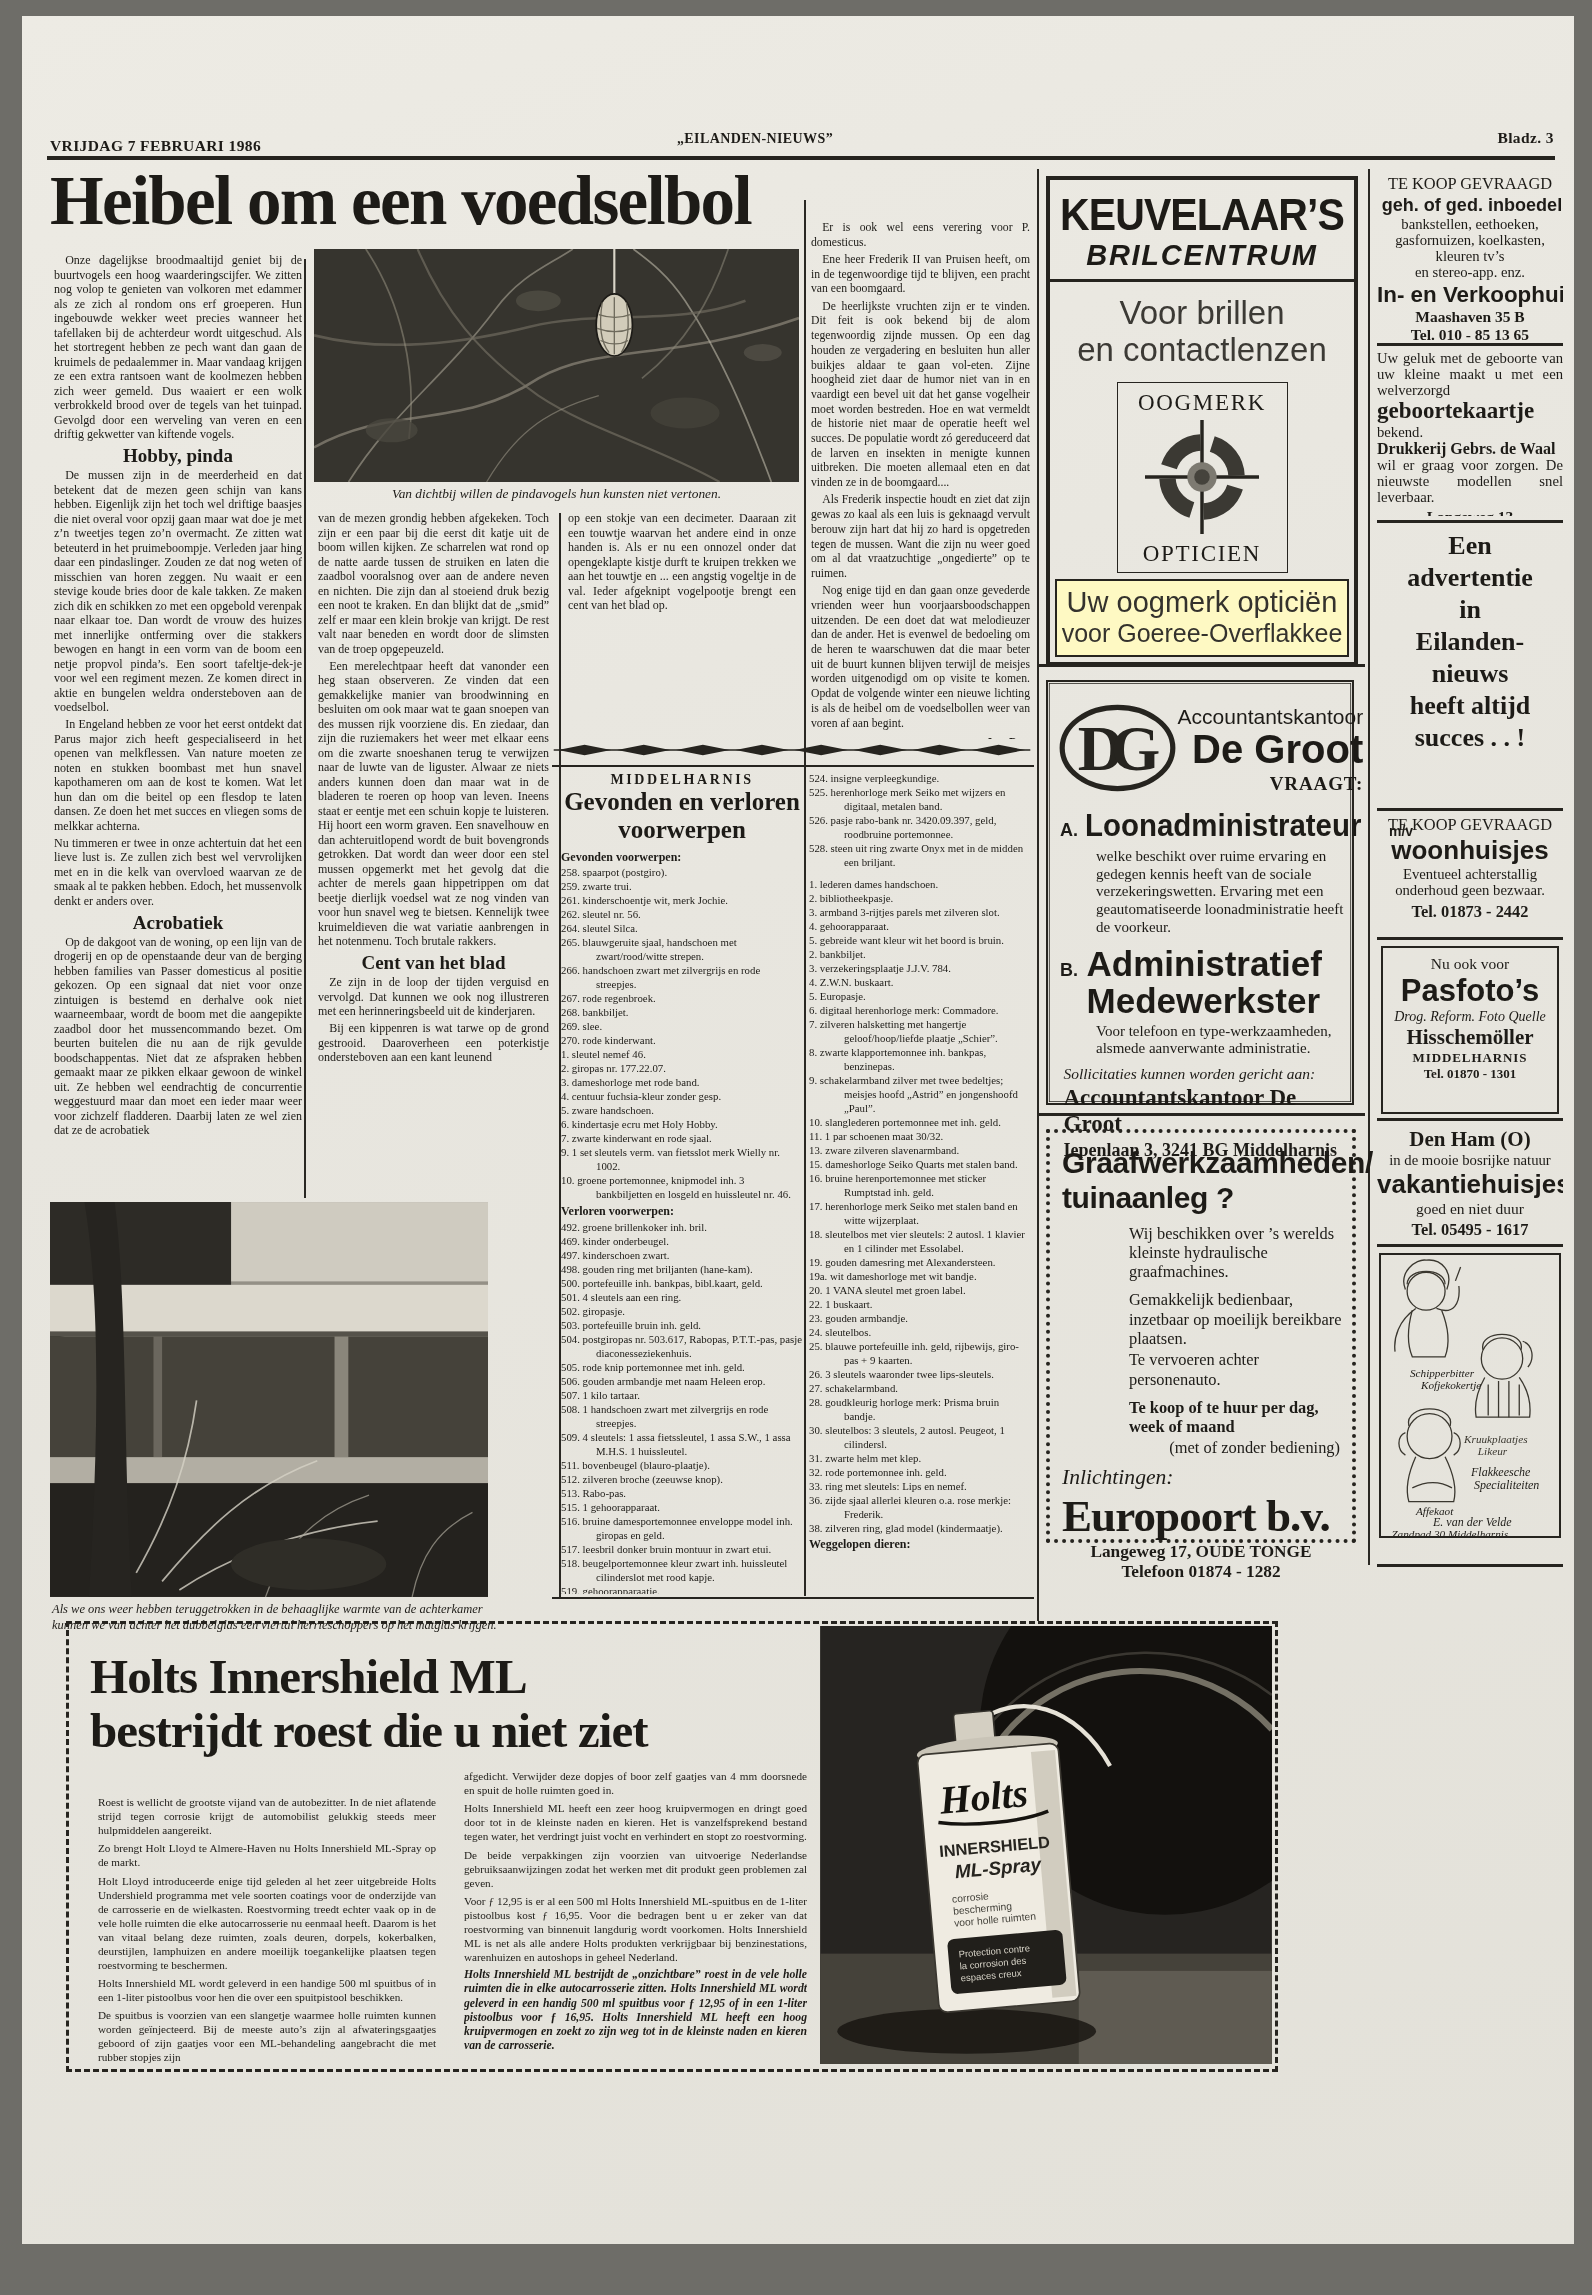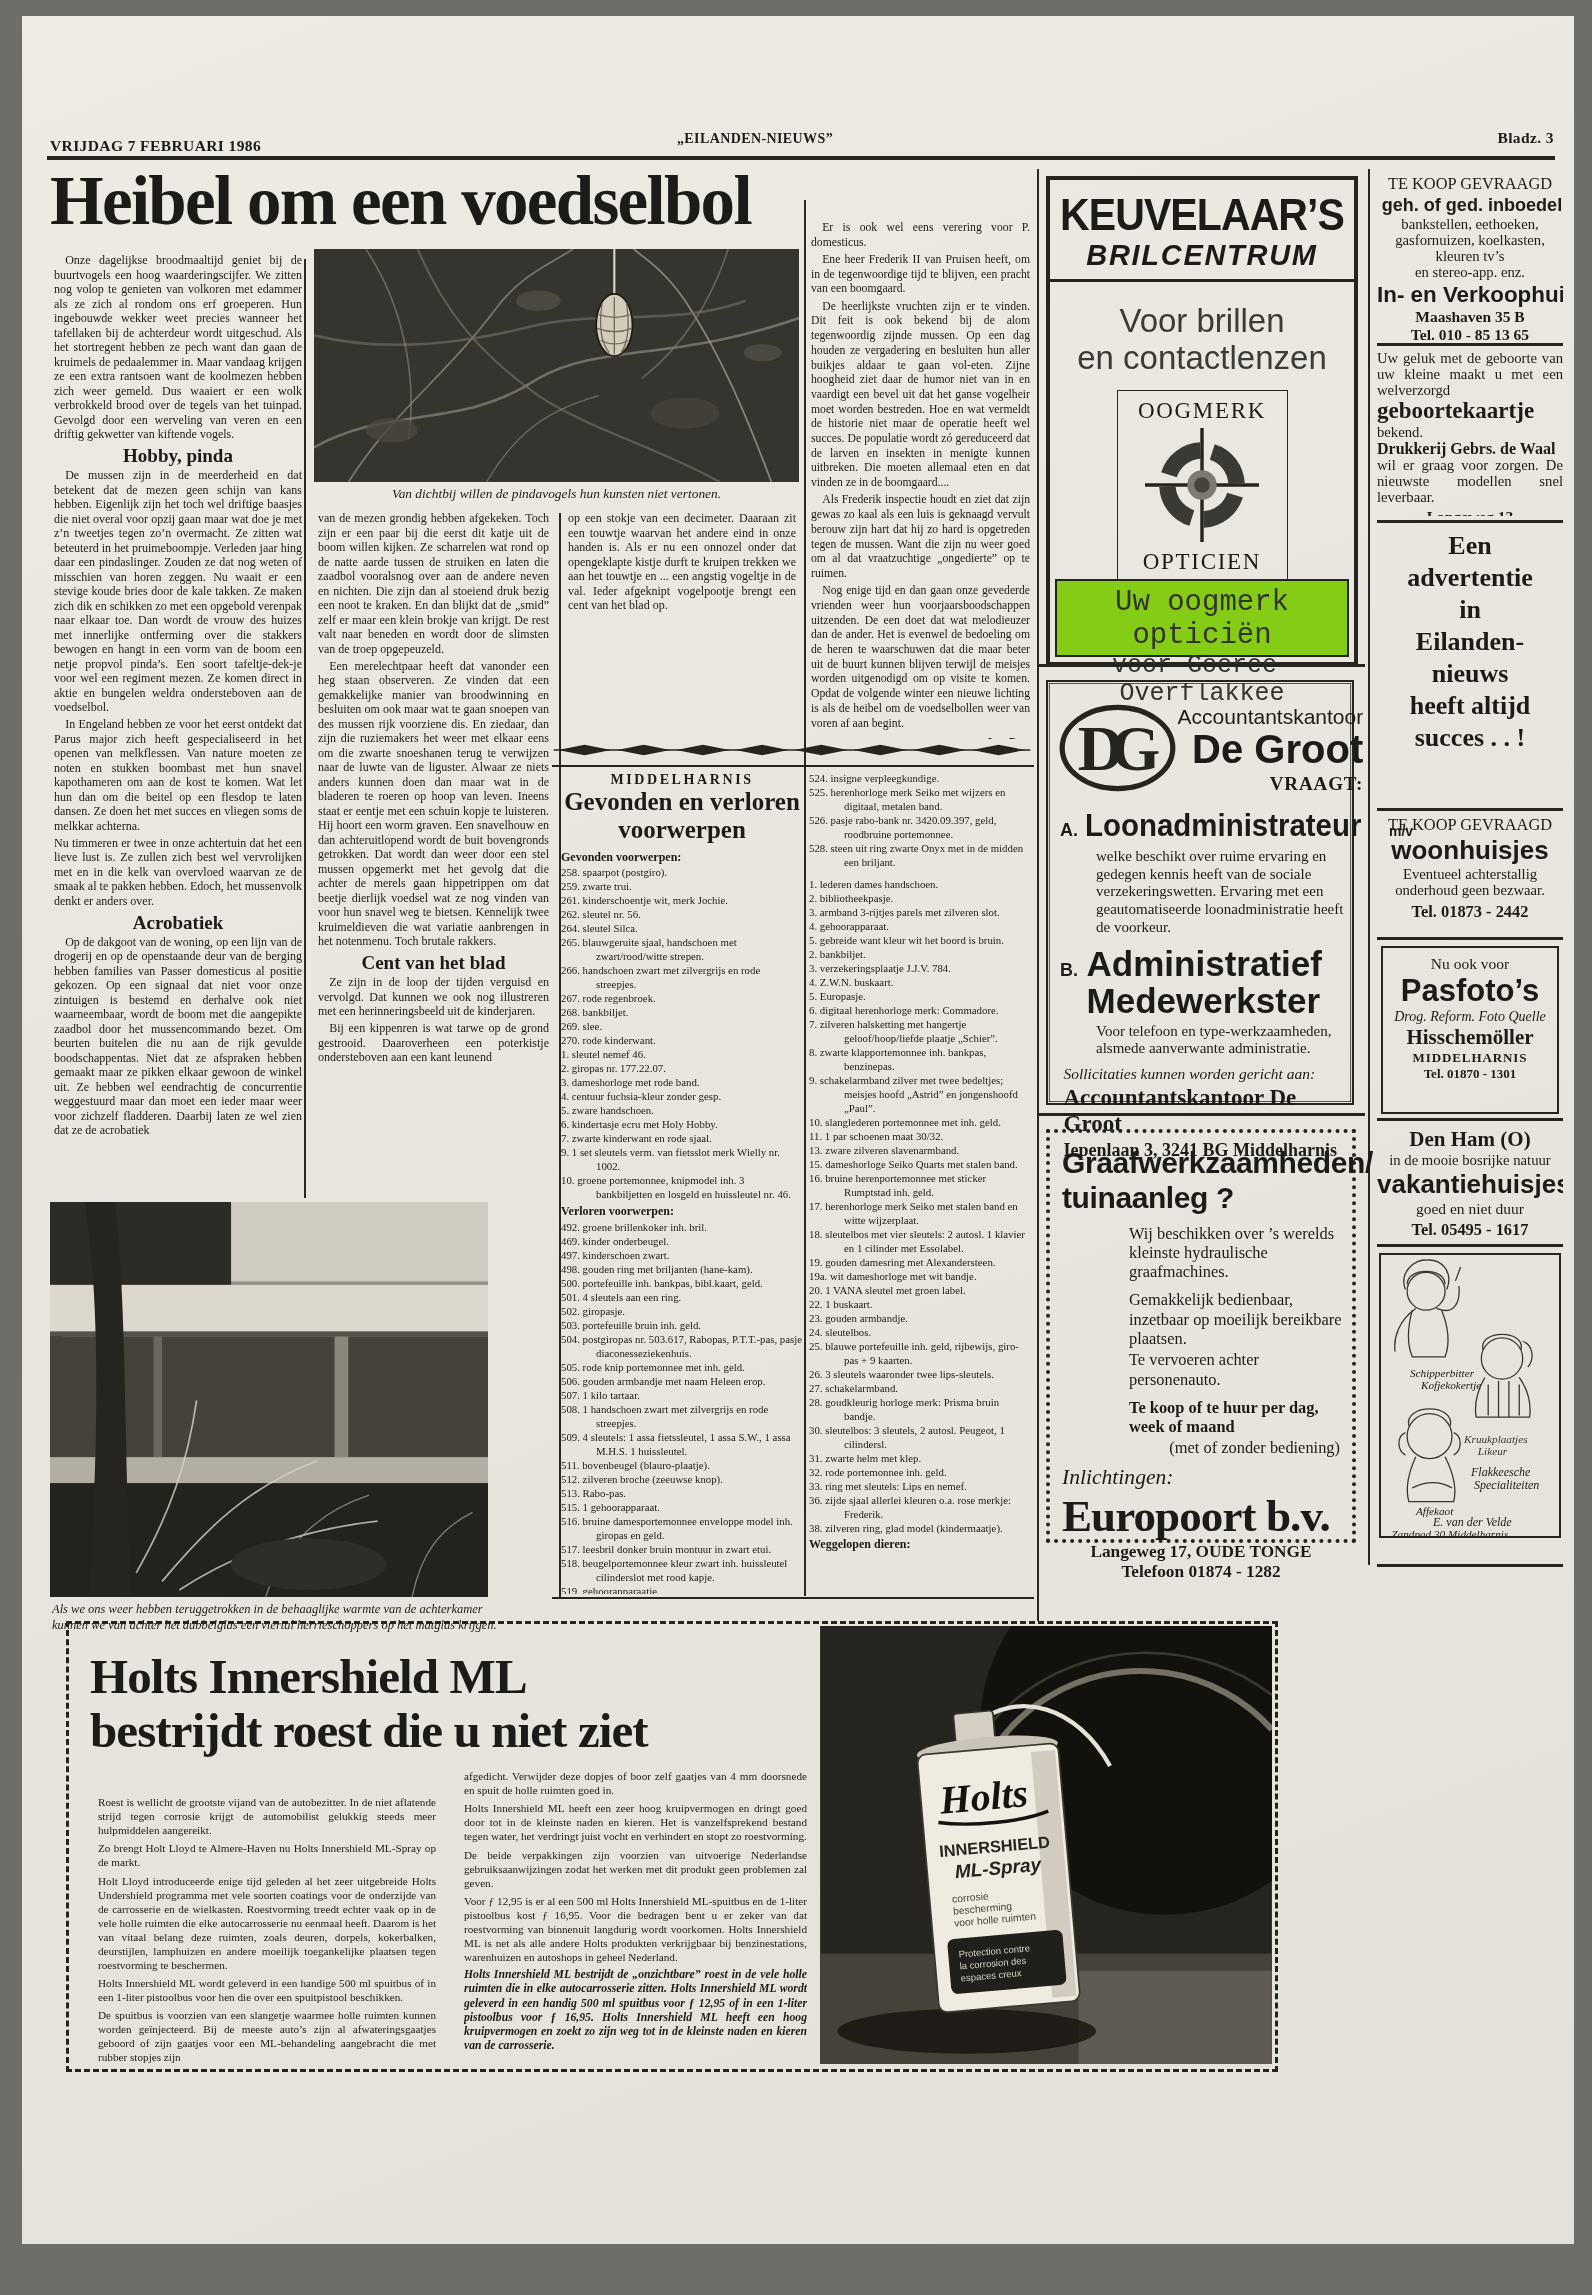--- a/index.html
+++ b/index.html
@@ -34,21 +34,21 @@
   .lfhead{font-weight:bold;font-size:12px;margin:2.6px 0 1.7px 0;}
   .lftitle{font-weight:bold;font-size:25px;line-height:27px;}
   .lfplace{font-weight:bold;font-size:14px;letter-spacing:2.6px;}
   
   .boxsolid{border:4.3px solid #26241f;}
   .kname{font-family:"Liberation Sans",sans-serif;font-weight:bold;font-size:41px;letter-spacing:-0.9px;transform:scaleY(1.08);}
   .ksub{font-family:"Liberation Sans",sans-serif;font-weight:bold;font-style:italic;font-size:29px;letter-spacing:1.7px;}
   .kbril{font-family:"Liberation Sans",sans-serif;font-size:33px;line-height:37px;color:#3c3a35;}
   .oogbox{border:1.7px solid #26241f;}
   .oogtxt{font-size:23px;letter-spacing:1.7px;}
-  .kstrip{background:#84cc16;border:2.6px solid #26241f;font-family:Liberation Mono, monospace;color:#34322d;margin-top:19px;}
+  .kstrip{background:#fef9c3;border:2.6px solid #26241f;font-family:Liberation Sans, sans-serif;color:#34322d;margin-top:19px;}
   .dg{border:2.6px solid #26241f;box-shadow:0 0 0 0.9px #e8e6df inset,0 0 0 1.7px #26241f inset;}
   .dgk{font-family:"Liberation Sans",sans-serif;font-weight:normal;font-size:21px;}
   .dgn{font-family:"Liberation Sans",sans-serif;font-weight:bold;font-size:40px;line-height:40px;}
   .dgv{font-weight:bold;font-size:19px;letter-spacing:0.9px;}
   .dga{font-family:"Liberation Sans",sans-serif;font-weight:bold;font-size:32px;transform-origin:left;transform:scaleX(.92);white-space:nowrap;}
   .dgb{font-family:"Liberation Sans",sans-serif;font-weight:bold;font-size:35px;line-height:37px;}
   .dgd{font-size:15px;line-height:17.7px;}
   .graaf{border:4.3px dotted #26241f;}
   .gt{font-family:"Liberation Sans",sans-serif;font-weight:bold;font-size:30px;line-height:35px;letter-spacing:-0.4px;}
   .gp{font-size:16.4px;line-height:19.4px;}
@@ -277,21 +277,21 @@
       <ellipse cx="300" cy="420" rx="90" ry="30" fill="#2f2d27"></ellipse>
     </svg>
   </div>
   <div class="abs capt" style="left:52px;top:1602px;width:466px;font-size:12.5px;line-height:15.5px;">Als we ons weer hebben teruggetrokken in de behaaglijke warmte van de achterkamer kunnen we van achter het dubbelglas een viertal herrieschoppers op het matglas krijgen.</div>
 
   <div class="abs boxsolid" style="left:1046px;top:176px;width:304px;height:482px;">
     <div class="c" style="border-bottom:3.5px solid #26241f;padding:12px 0 7px 0;">
       <div class="kname">KEUVELAAR’S</div>
       <div class="ksub">BRILCENTRUM</div>
     </div>
-    <div class="c kbril" style="margin-top:20px;">
+    <div class="c kbril" style="margin-top:12px;">
       <div>Voor brillen</div>
       <div>en contactlenzen</div>
     </div>
     <div class="oogbox c" style="width:169px;margin:14px auto 0 auto;padding:7px 0 5.2px 0;">
       <div class="oogtxt">OOGMERK</div>
       <div style="margin:3.5px auto;">
         <svg width="114" height="114" viewBox="0 0 132 132">
           <line x1="66" y1="0" x2="66" y2="132" stroke="#26241f" stroke-width="4"></line>
           <line x1="0" y1="66" x2="132" y2="66" stroke="#26241f" stroke-width="4"></line>
           <circle cx="66" cy="66" r="40" fill="none" stroke="#3b3933" stroke-width="19" stroke-dasharray="49 13.8" transform="rotate(17 66 66)"></circle>

